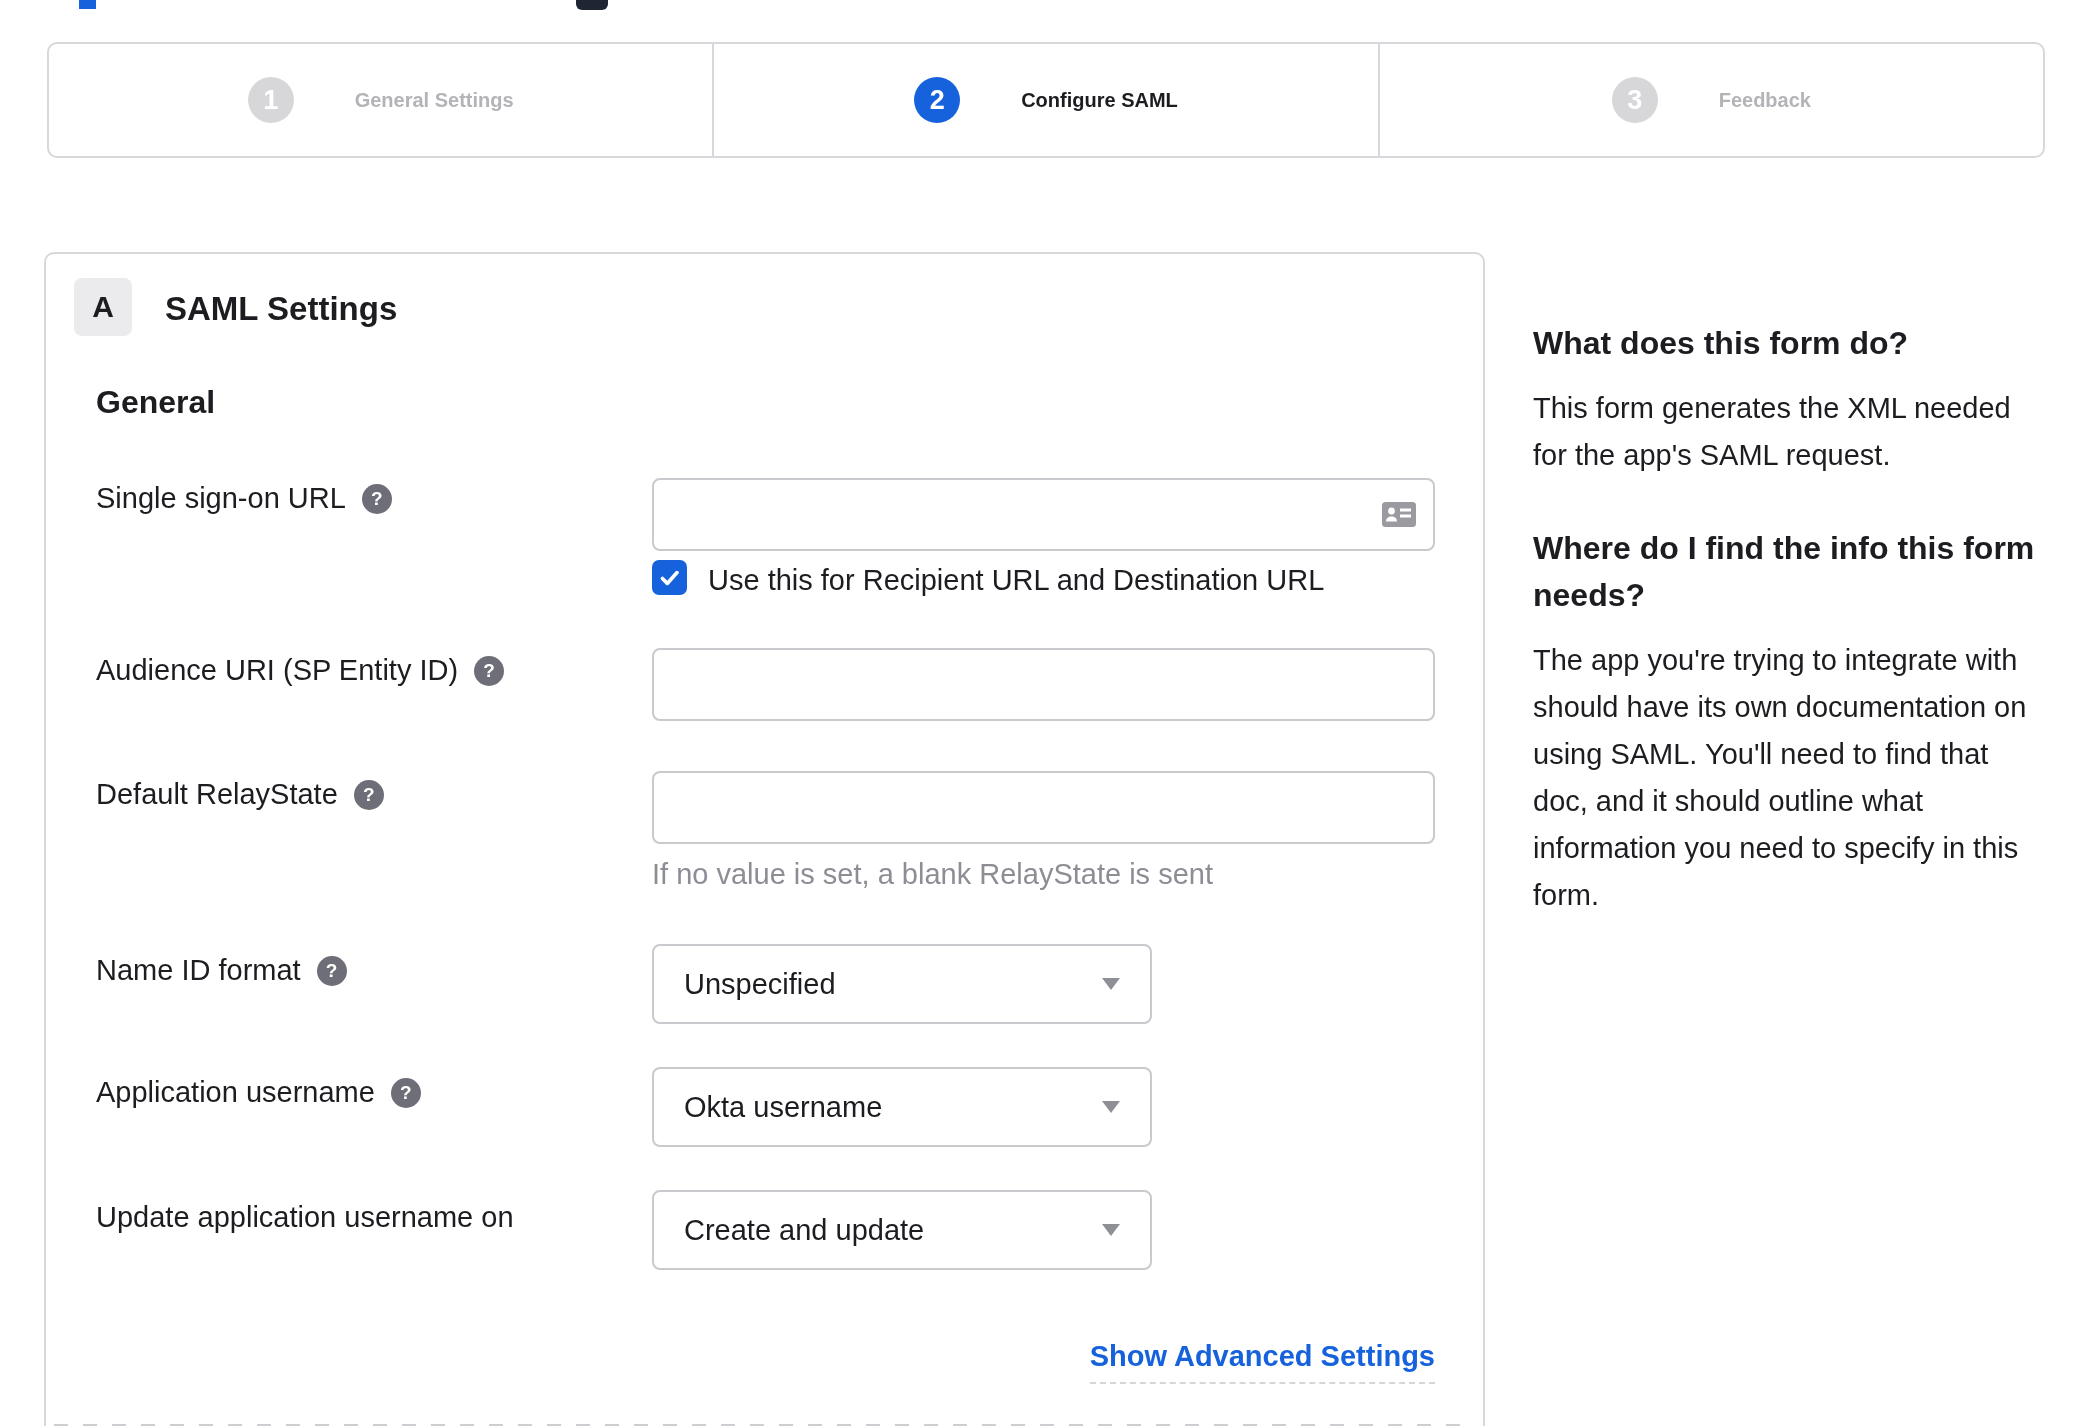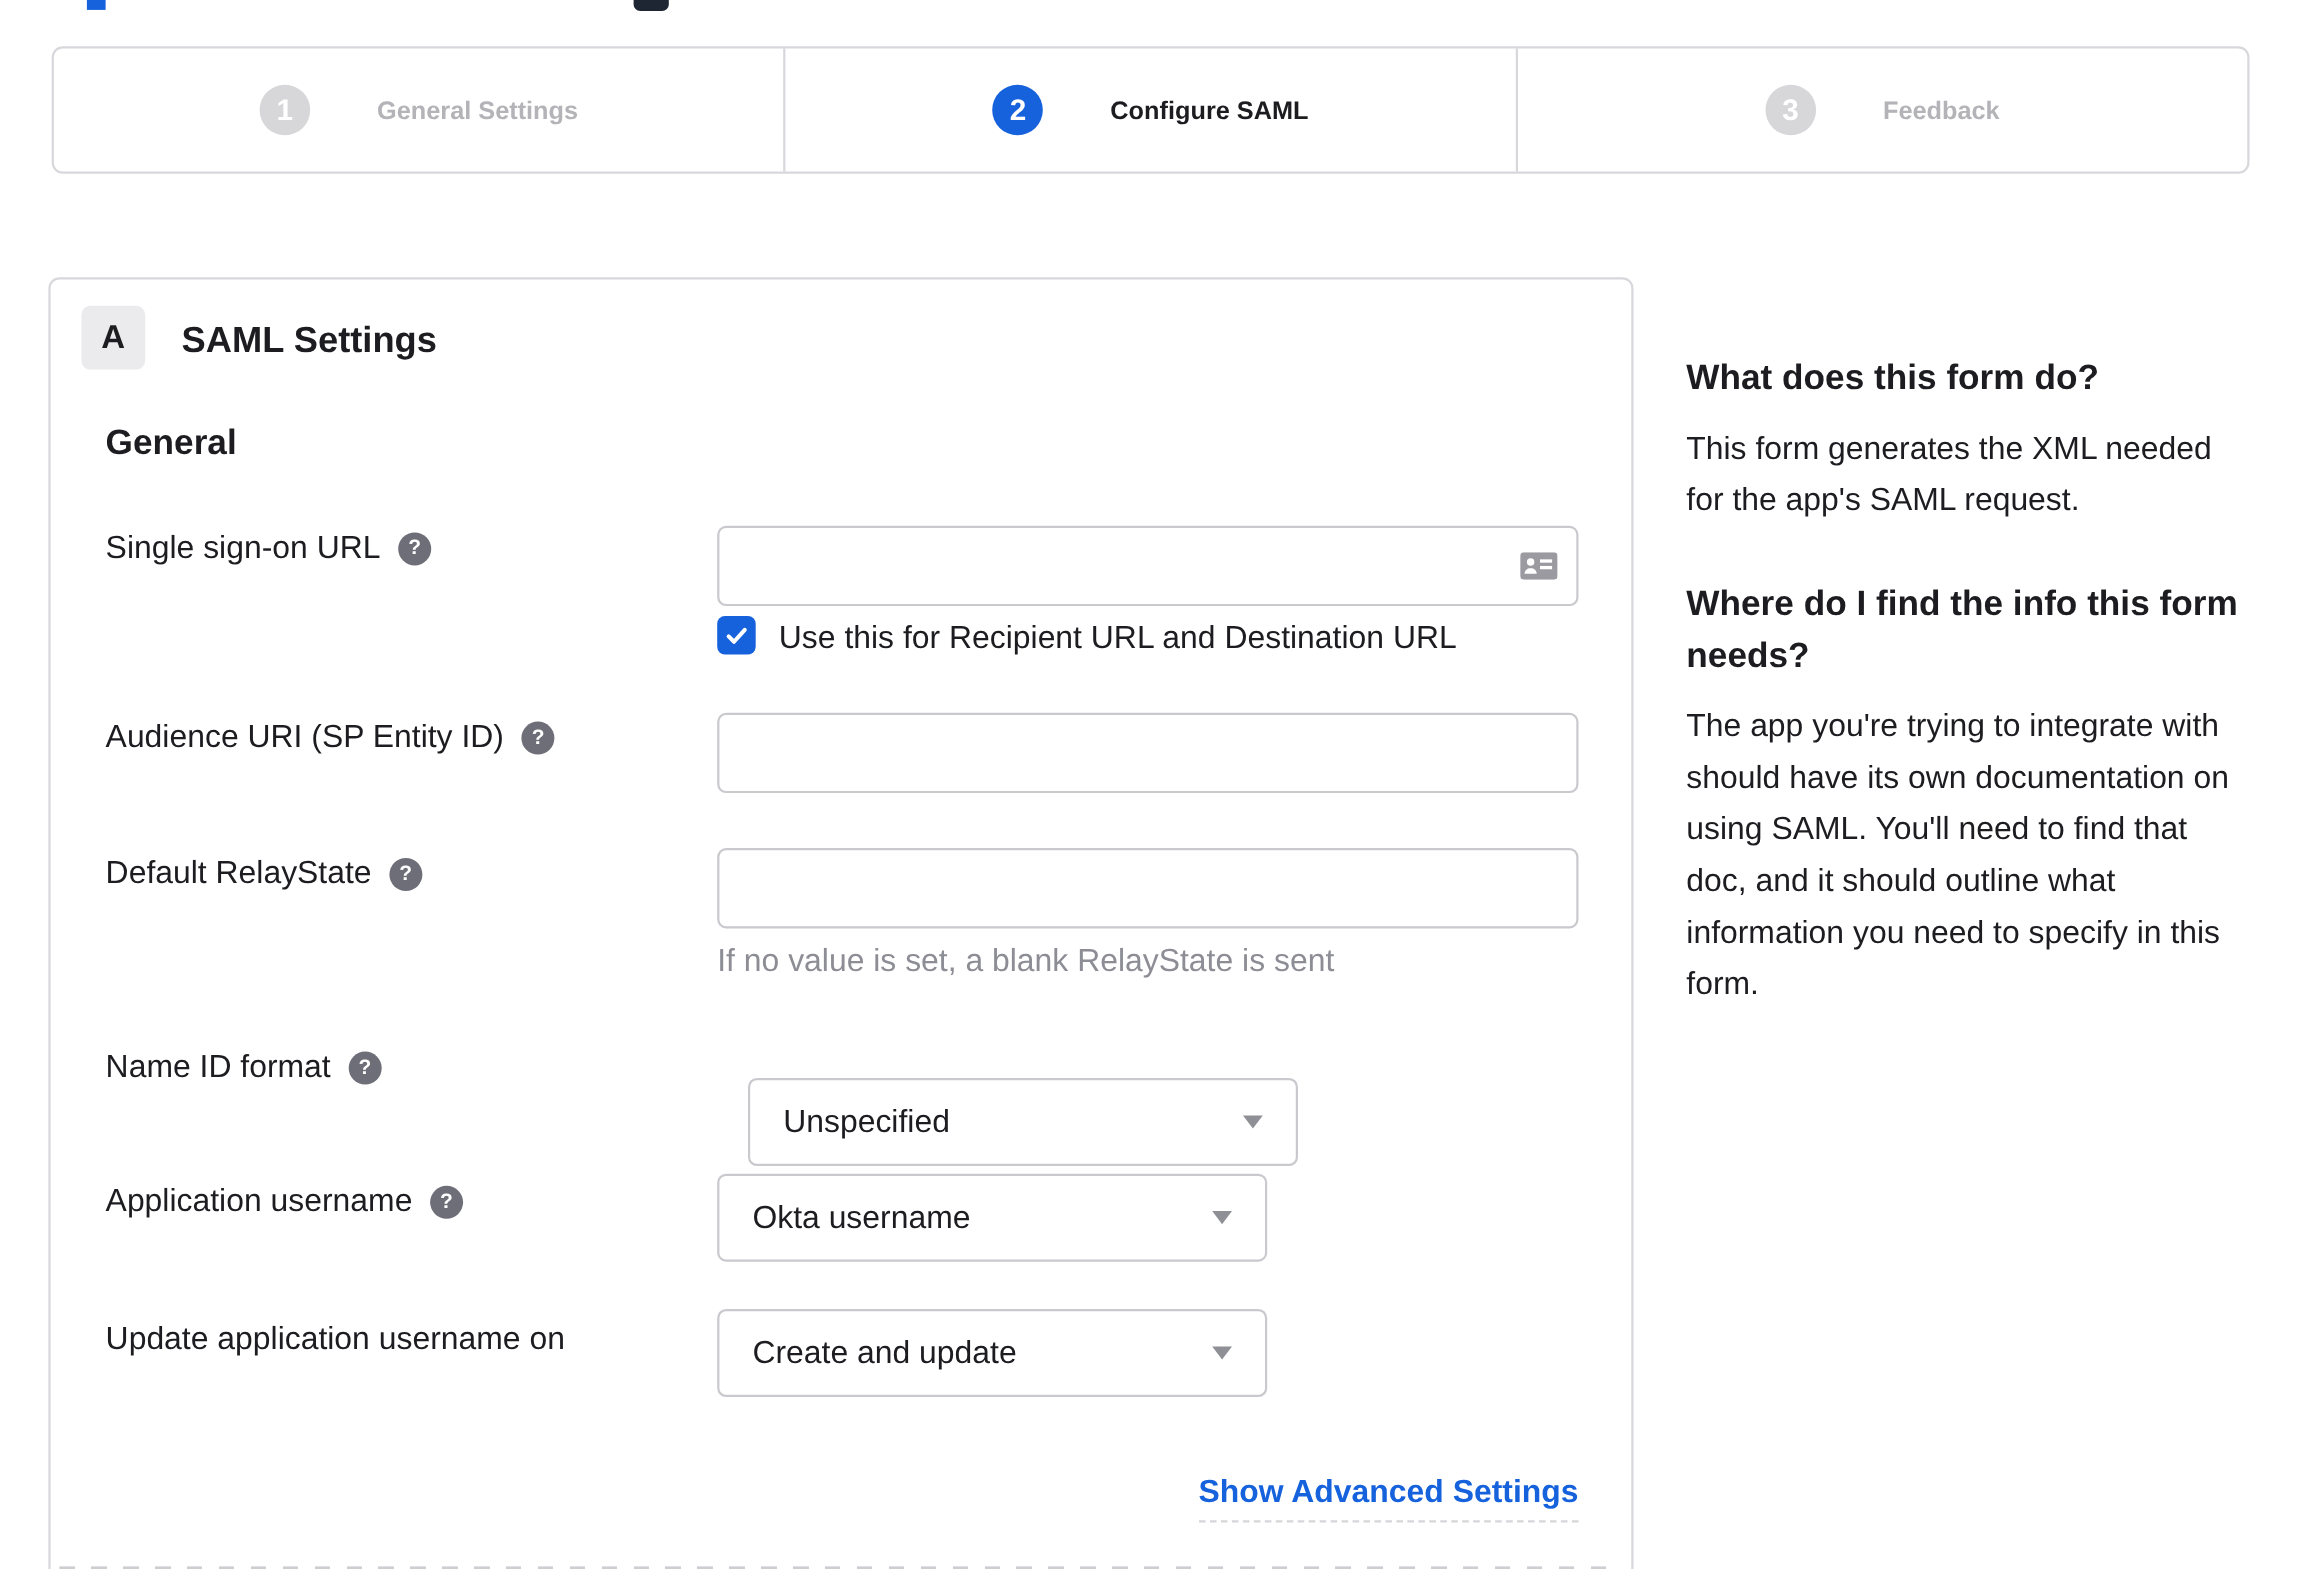--- a/index.html
+++ b/index.html
@@ -6,21 +6,21 @@
   html,body { width:2092px; height:1426px; background:#fff; font-family:"Liberation Sans",sans-serif; color:#1d1d21; overflow:hidden; }
   .abs { position:absolute; }
   #frag-blue { left:79px; top:0; width:17px; height:9px; background:#1662dd; }
   #frag-dark { left:576px; top:0; width:32px; height:10px; background:#1f2633; border-radius:0 0 6px 6px; }
 
   .stepper { left:47px; top:42px; width:1998px; height:116px; border:2px solid #d8d8dc; border-radius:10px; display:flex; background:#fff; }
   .step { flex:1; display:flex; align-items:center; justify-content:center; gap:22px; }
   .step + .step { border-left:2px solid #d8d8dc; }
   .step-circle { width:46px; height:46px; border-radius:50%; display:flex; align-items:center; justify-content:center; font-weight:bold; font-size:27px; color:#fff; background:#d7d7da; }
   .step.active .step-circle { background:#1662dd; }
-  .step-label { font-size:23px; font-weight:bold; color:#b3b3b8;margin-left:39px; }
+  .step-label { font-size:20px; font-weight:bold; color:#b3b3b8;margin-left:39px; }
   .step.active .step-label { color:#1d1d21; }
 
   .panel { left:44px; top:252px; width:1441px; height:1280px; border:2px solid #d8d8dc; border-radius:10px; background:#fff; }
   .badge { left:28px; top:24px; width:58px; height:58px; background:#ebebed; border-radius:8px; display:flex; align-items:center; justify-content:center; font-size:30px; font-weight:bold; }
   .panel-title { left:119px; top:36px; font-size:33px; font-weight:bold; }
   .group-heading { left:50px; top:130px; font-size:32px; font-weight:bold; }
 
   .field-label { font-size:29px; display:flex; align-items:center; gap:16px; white-space:nowrap; }
   .help { width:30px; height:30px; border-radius:50%; background:#6e6e78; color:#fff; font-size:19px; font-weight:bold; display:flex; align-items:center; justify-content:center; flex:none; }
   .tb { left:606px; width:783px; height:73px; border:2px solid #c9c9ce; border-radius:8px; background:#fff; font-size:29px; padding:0 24px; font-family:"Liberation Sans",sans-serif; color:#1d1d21; outline:none; }
@@ -93,21 +93,21 @@
     <span>Default RelayState</span>
     <span class="help">?</span>
   </div>
   <input class="abs tb" style="top: 517px;" value="">
   <div class="abs hint" style="left:606px; top:604px;">If no value is set, a blank RelayState is sent</div>
 
   <div class="abs field-label" style="left:50px; top:700px;justify-content:center;">
     <span>Name ID format</span>
     <span class="help">?</span>
   </div>
-  <div class="abs select" style="top:726px;margin-left:28px;">
+  <div class="abs select" style="top:690px;">
     <span>Unspecified</span>
     <span class="caret"></span>
   </div>
 
   <div class="abs field-label" style="left:50px; top:822px;">
     <span>Application username</span>
     <span class="help">?</span>
   </div>
   <div class="abs select" style="top:813px;">
     <span>Okta username</span>

